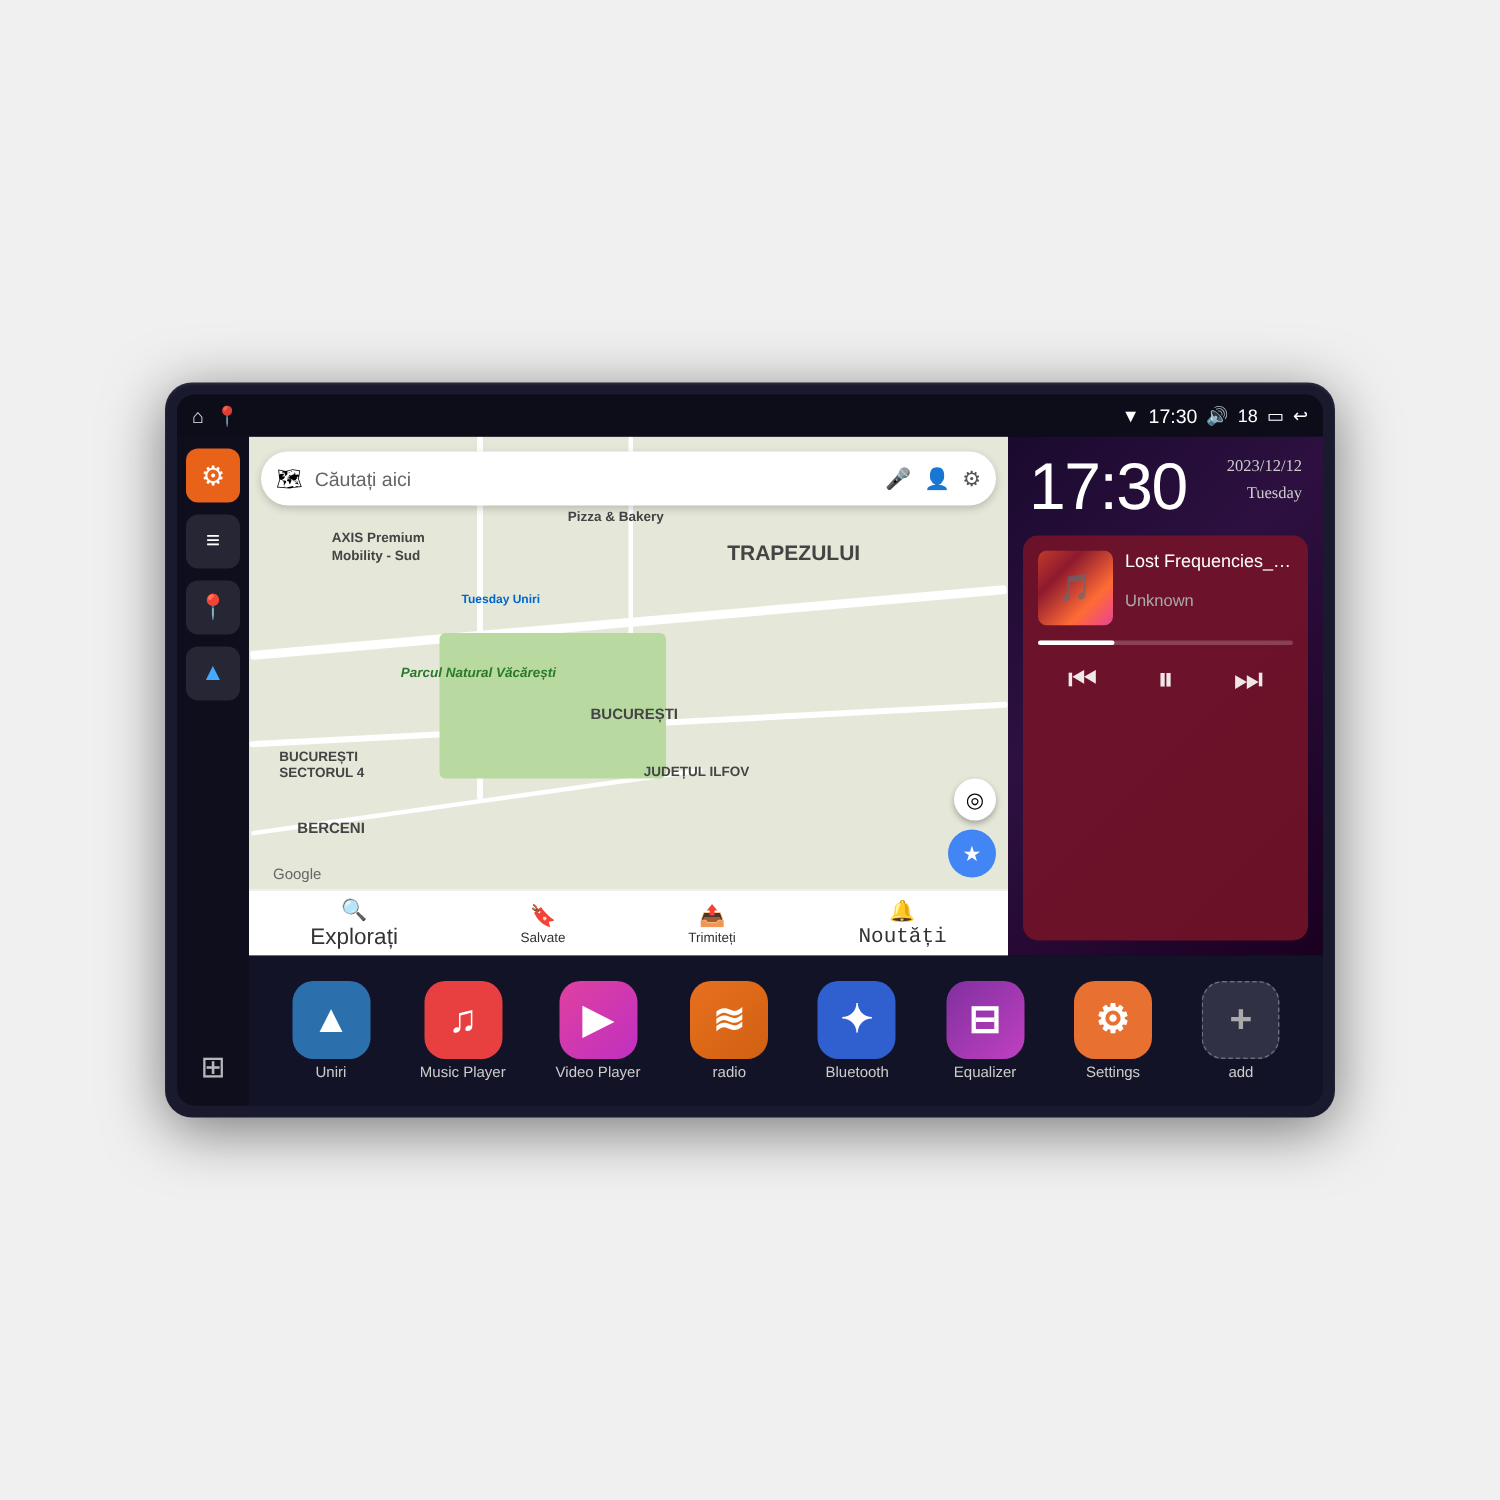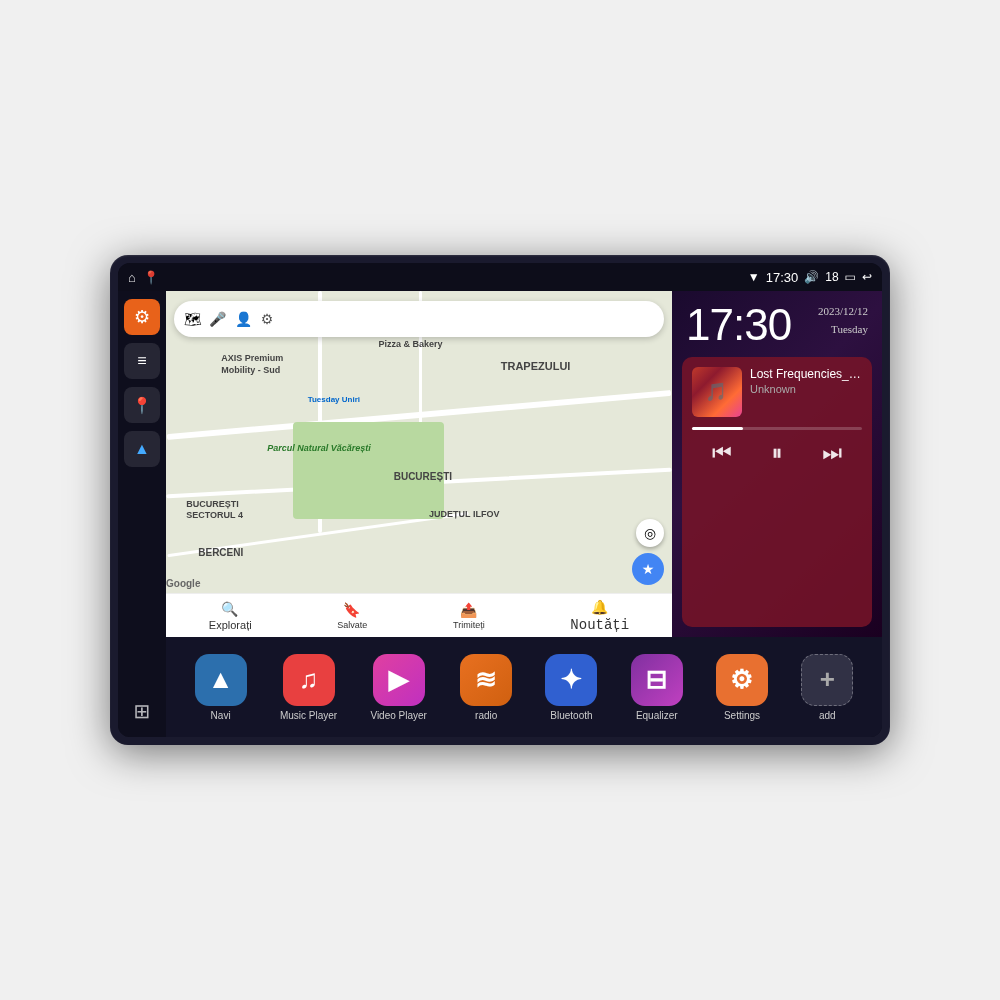--- a/index.html
+++ b/index.html
@@ -315,21 +315,21 @@
       font-size: 12px;
       color: #fff;
       white-space: nowrap;
       overflow: hidden;
       text-overflow: ellipsis;
     }
 
     .music-artist {
       font-size: 11px;
       color: #aaa;
-      margin-top: 2px;
+      margin-top: 14px;
     }
 
     .music-progress {
       height: 3px;
       background: rgba(255,255,255,0.2);
       border-radius: 2px;
       margin-bottom: 10px;
     }
 
     .music-progress-fill {
@@ -357,24 +357,24 @@
       position: absolute;
       font-size: 9px;
       color: #444;
       font-weight: bold;
       white-space: nowrap;
     }
 
     .map-google-logo {
       position: absolute;
       bottom: 48px;
-      left: 0;
+      left: 16px;
       font-size: 10px;
       color: #666;
-      font-weight: bold;
+      font-weight: normal;
     }
 
     .fab-btn {
       position: absolute;
       right: 8px;
       bottom: 52px;
       width: 32px;
       height: 32px;
       background: #4285F4;
       border-radius: 50%;
@@ -455,49 +455,50 @@
               <div class="map-road" style="left:0;top:35%;width:100%;height:6px;transform:rotate(-5deg);"></div>
               <div class="map-road" style="left:30%;top:0;width:4px;height:70%;"></div>
               <div class="map-road" style="left:50%;top:0;width:3px;height:60%;"></div>
               <div class="map-road" style="left:0;top:55%;width:100%;height:4px;transform:rotate(-3deg);"></div>
               <div class="map-road" style="left:0;top:70%;width:60%;height:3px;transform:rotate(-8deg);"></div>
 
               <div class="map-park" style="left:25%;top:38%;width:30%;height:28%;"></div>
 
               <div class="map-label" style="left:3%;top:18%; font-size:9px; line-height:1.3;margin-left:40px;">AXIS Premium<br>Mobility - Sud</div>
               <div class="map-label" style="left:42%;top:14%;">Pizza &amp; Bakery</div>
-              <div class="map-label" style="left:63%;top:20%; font-size:11px;margin-left:16px;">TRAPEZULUI</div>
+              <div class="map-label" style="left:63%;top:20%; font-size:14px;">TRAPEZULUI</div>
               <div class="map-label" style="left:28%;top:30%; font-size:8px; color:#0066cc;">Tuesday Uniri</div>
               <div class="map-label" style="left:20%;top:44%; font-size:9px; color:#2a7a2a; font-style:italic;">Parcul Natural Văcărești</div>
               <div class="map-label" style="left:45%;top:52%; font-size:10px; font-weight:600;">BUCUREȘTI</div>
               <div class="map-label" style="left:4%;top:60%; font-size:9px; line-height:1.3;">BUCUREȘTI<br>SECTORUL 4</div>
               <div class="map-label" style="left:52%;top:63%; font-size:9px;">JUDEȚUL ILFOV</div>
               <div class="map-label" style="left:4%;top:74%; font-size:10px; font-weight:600;margin-left:12px;">BERCENI</div>
 
               <div class="map-search-bar">
                 <span style="font-size:14px;">🗺</span>
+                <span class="map-search-text">Căutați aici</span>
                 <span style="font-size:14px; color:#555;">🎤</span>
                 <span style="font-size:14px; color:#4285F4;">👤</span>
                 <span style="font-size:14px; color:#555;">⚙</span>
               </div>
 
               <div class="map-location-btn">
                 <span>◎</span>
               </div>
 
               <div class="fab-btn">
                 <span style="font-size:14px;">★</span>
               </div>
 
               <div class="map-google-logo">Google</div>
 
               <div class="map-bottom-bar">
                 <div class="map-bottom-item">
                   <span style="font-size:14px; color:#4285F4;">🔍</span>
-                  <span style="font-size:11px; color:#333;">Explorați</span>
+                  <span style="font-size:15px; color:#333;">Explorați</span>
                 </div>
                 <div class="map-bottom-item">
                   <span style="font-size:14px; color:#555;">🔖</span>
                   <span style="font-size:9px; color:#333;">Salvate</span>
                 </div>
                 <div class="map-bottom-item">
                   <span style="font-size:14px; color:#555;">📤</span>
                   <span style="font-size:9px; color:#333;">Trimiteți</span>
                 </div>
                 <div class="map-bottom-item">
@@ -537,21 +538,21 @@
                 <span class="ctrl-btn">⏸</span>
                 <span class="ctrl-btn">⏭</span>
               </div>
             </div>
           </div>
         </div>
 
         <div class="app-grid" id="appGrid">
             <div class="app-item">
               <div class="app-icon" style="background: rgb(44, 111, 173); color: rgb(255, 255, 255); font-size: 26px; font-weight: bold;">▲</div>
-              <div class="app-label">Navi</div>
+              <div class="app-label">Uniri</div>
             </div>
             <div class="app-item">
               <div class="app-icon" style="background: rgb(232, 64, 64); color: rgb(255, 255, 255); font-size: 26px; font-weight: bold;">♫</div>
               <div class="app-label">Music Player</div>
             </div>
             <div class="app-item">
               <div class="app-icon" style="background: linear-gradient(135deg, rgb(224, 64, 160), rgb(192, 48, 192)); color: rgb(255, 255, 255); font-size: 26px; font-weight: bold;">▶</div>
               <div class="app-label">Video Player</div>
             </div>
             <div class="app-item">

